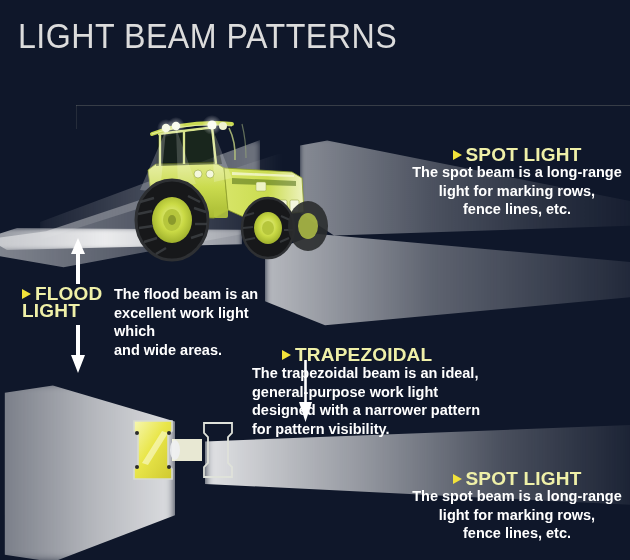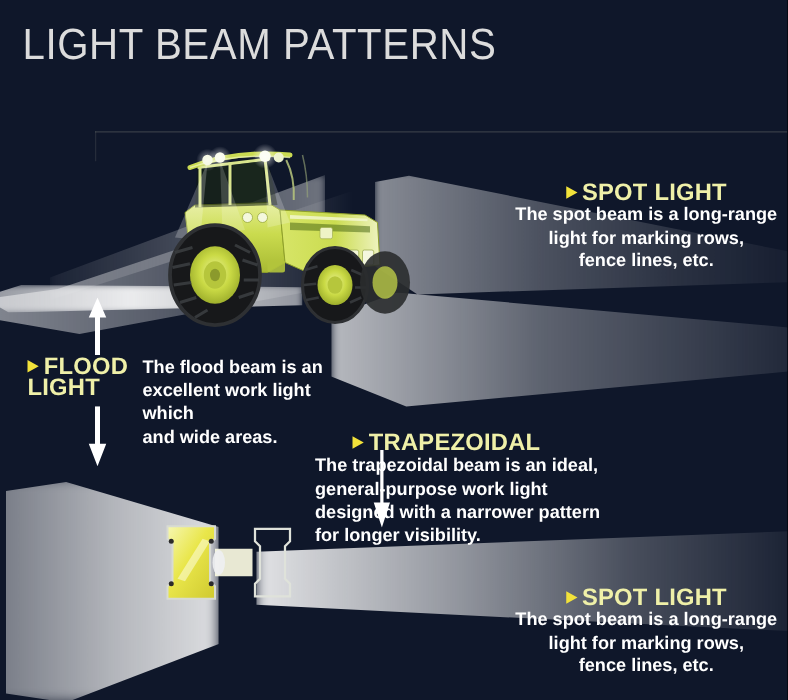--- a/index.html
+++ b/index.html
@@ -413,21 +413,21 @@
 
   <div id="callout-trap">
     <div class="head-col">
       <div class="callout-head">
         <span class="tri"></span><span>TRAPEZOIDAL</span>
       </div>
     </div><div class="body-col callout-body">
       <div>The trapezoidal beam is an ideal,</div>
       <div>general-purpose work light</div>
       <div>designed with a narrower pattern</div>
-      <div>for longer visibility.</div>
+      <div>for pattern visibility.</div>
     </div>
   </div>
 
   <div id="callout-spot-bottom">
     <div class="callout-head">
       <span class="tri"></span><span>SPOT LIGHT</span>
     </div>
     <div class="callout-body">
       <div>The spot beam is a long-range</div>
       <div>light for marking rows,</div>

